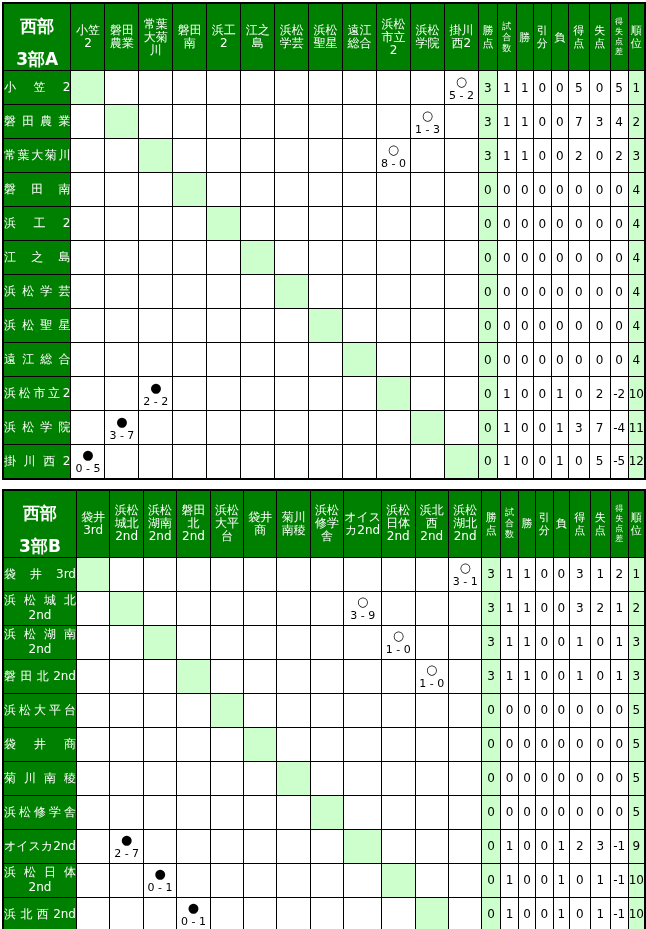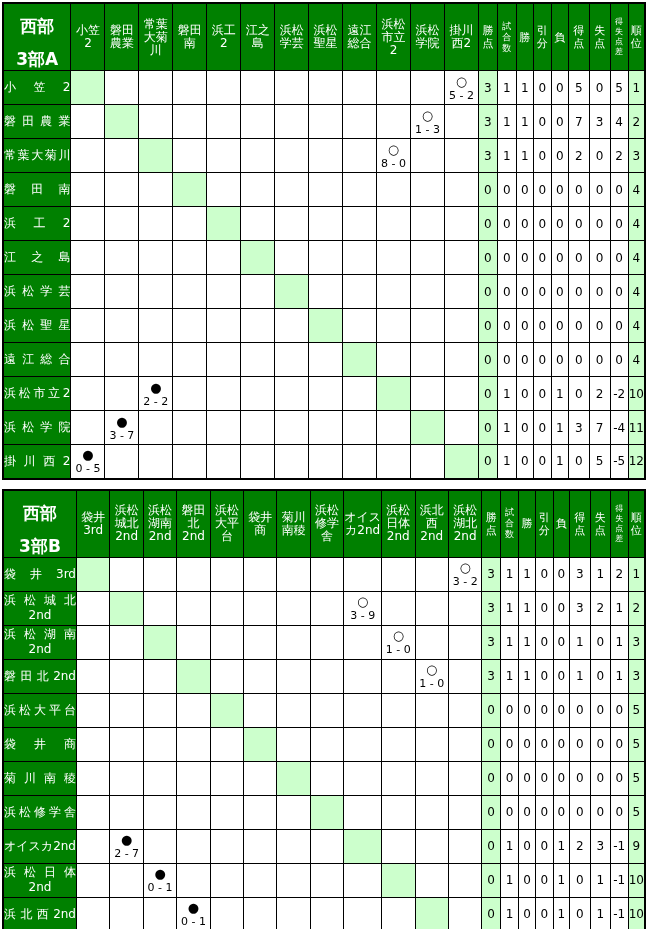--- a/index.html
+++ b/index.html
@@ -703,21 +703,21 @@
           <td class="match-cell"></td>
           <td class="match-cell"></td>
           <td class="match-cell"></td>
           <td class="match-cell"></td>
           <td class="match-cell"></td>
           <td class="match-cell"></td>
           <td class="match-cell"></td>
           <td class="match-cell"></td>
           <td class="match-cell">
             <div class="mark">○</div>
-            <div class="score">3 - 2</div>
+            <div class="score">3 - 1</div>
           </td>
           <td class="num-cell green">3</td>
           <td class="num-cell">1</td>
           <td class="num-cell">1</td>
           <td class="num-cell">0</td>
           <td class="num-cell">0</td>
           <td class="num-cell">3</td>
           <td class="num-cell">1</td>
           <td class="num-cell">2</td>
           <td class="num-cell green">1</td>

